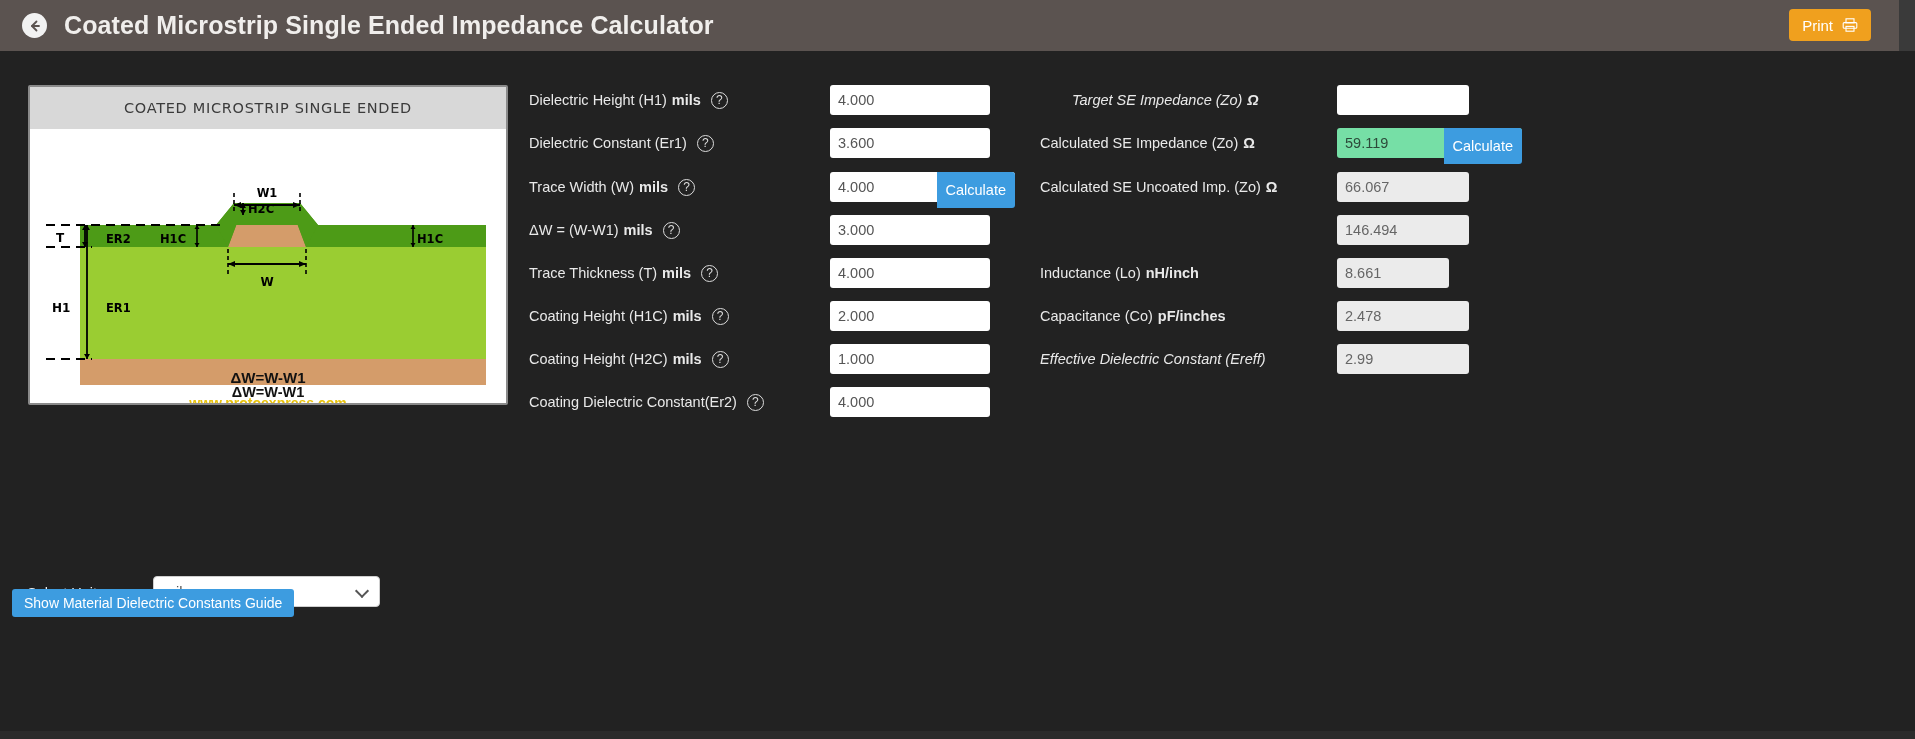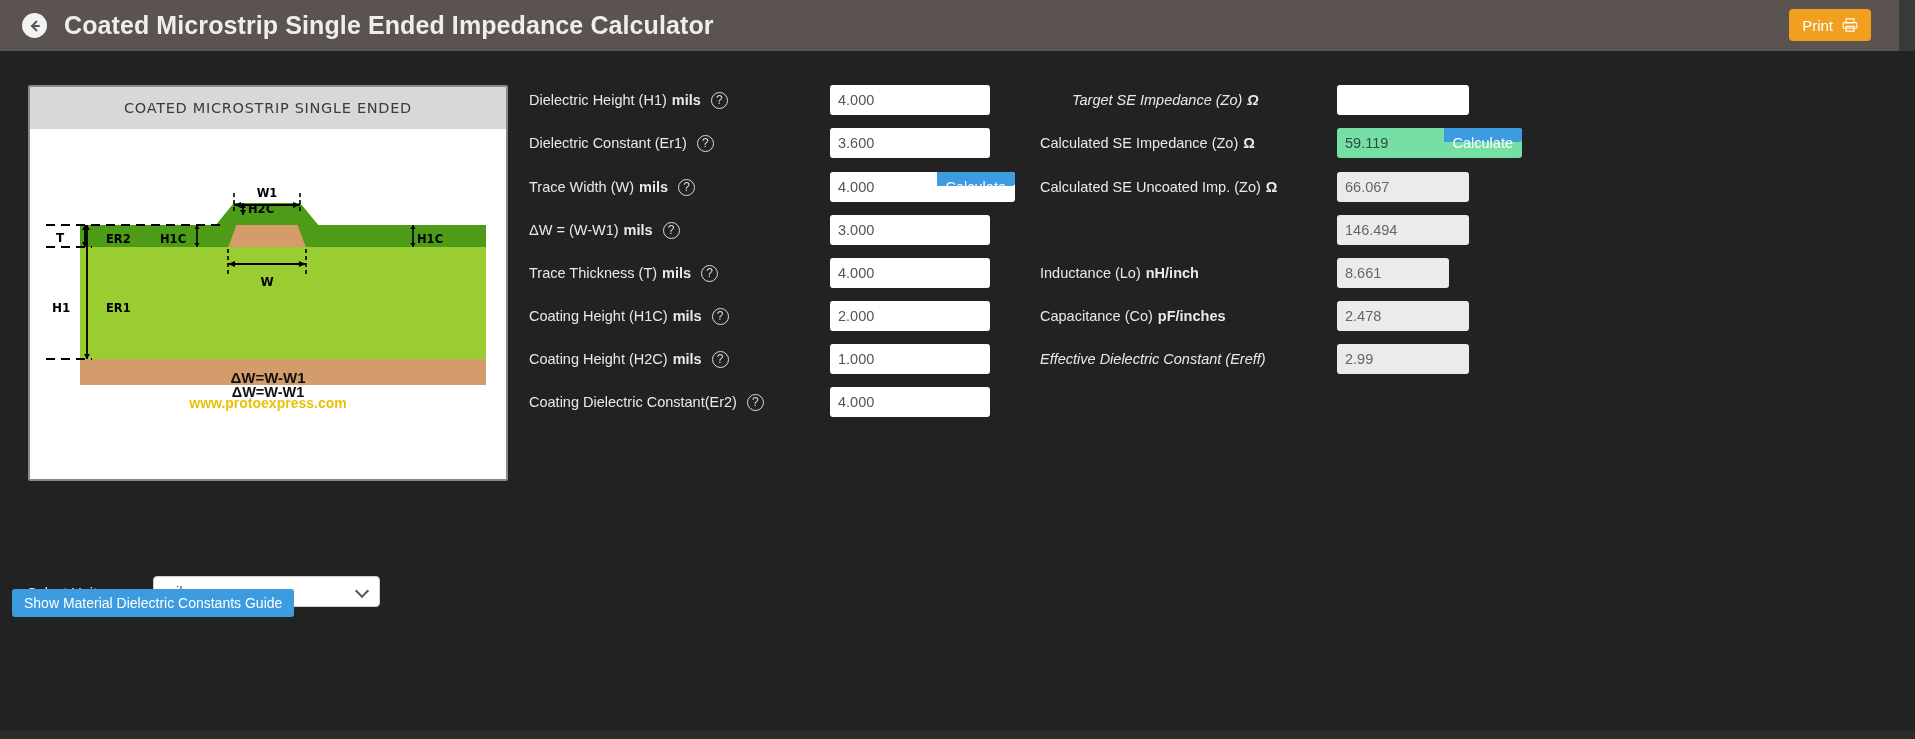--- a/index.html
+++ b/index.html
@@ -63,21 +63,21 @@
   .main {
     position: relative;
     height: 688px;
     background: #222222;
   }
 
   
   .diagram-card {
     position: absolute;
     left: 28px; top: 34px;
-    width: 480px; height: 396px;
+    width: 480px; height: 320px;
     background: #ffffff;
     border: 2px solid #8a8a8a;
     border-radius: 2px;
     overflow: hidden;
   }
   .diagram-head {
     height: 42px;
     background: #d8d8d8;
     display: flex; align-items: center; justify-content: center;
     color: #3b3b3b;
@@ -121,21 +121,21 @@
     font-size: 14.5px;
     font-family: "Liberation Sans", sans-serif;
     padding: 0 8px;
     outline: none;
   }
   input.fld.ro { background: #ebebeb; color: #666; }
   input.fld.green { background: #76dfa6; color: #2d4a3a; }
   .calc-btn {
     position: absolute;
     right: 0; top: 0;
-    height: 14px;
+    height: 36px;
     padding: 0 9px;
     background: #3d9ce0;
     color: #ffffff;
     border: none;
     font-size: 14.5px;
     font-family: "Liberation Sans", sans-serif;
     border-radius: 0 3px 3px 0;
     cursor: pointer;
     line-height: 30px;
   }

